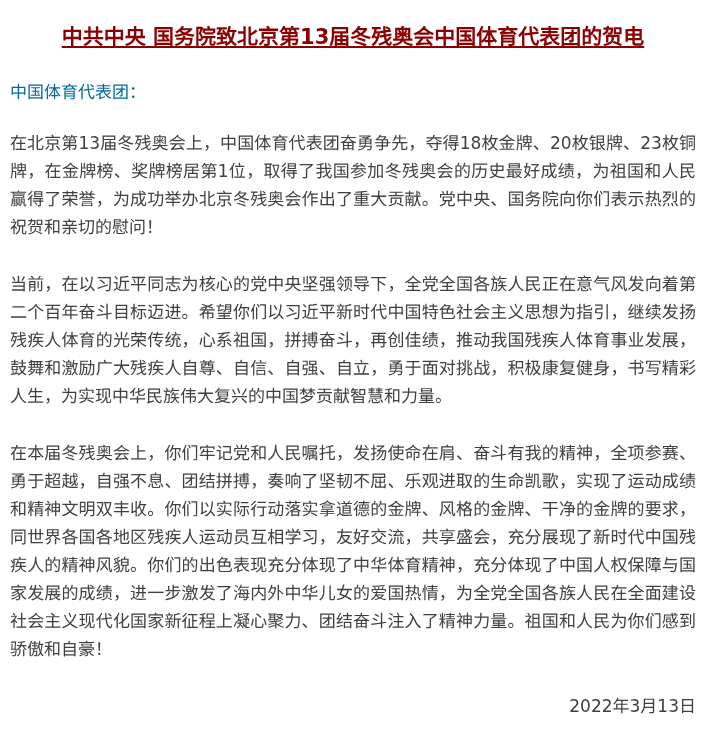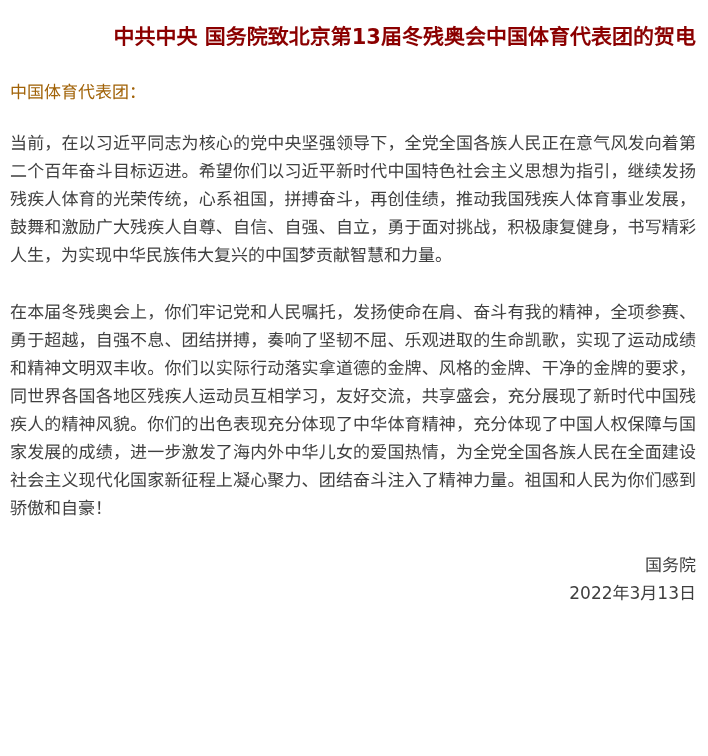--- a/index.html
+++ b/index.html
@@ -19,27 +19,28 @@
     height: 756px;
     padding: 22px 12px 10px 10px;
     background: #ffffff;
   }
   .title {
     margin: 0 0 26px 0;
     font-size: 21px;
     line-height: 30px;
     font-weight: bold;
     color: #8b0000;
-    text-align: right;
+    text-align: center;
+    text-decoration: underline;
   }
   .salutation {
     margin: 0 0 23px 0;
     font-size: 17px;
     line-height: 28px;
-    color: #a16207;
+    color: #0369a1;
   }
   .para {
     margin: 0 0 29px 0;
     font-size: 17px;
     line-height: 28px;
     color: #404040;
     text-align: justify;
     text-justify: inter-ideograph;
   }
   .signature {
@@ -51,22 +52,22 @@
   }
 </style>
 </head>
 <body>
 
 <article class="doc">
   <h1 class="title">中共中央 国务院致北京第13届冬残奥会中国体育代表团的贺电</h1>
 
   <p class="salutation">中国体育代表团：</p>
 
+  <p class="para">在北京第13届冬残奥会上，中国体育代表团奋勇争先，夺得18枚金牌、20枚银牌、23枚铜牌，在金牌榜、奖牌榜居第1位，取得了我国参加冬残奥会的历史最好成绩，为祖国和人民赢得了荣誉，为成功举办北京冬残奥会作出了重大贡献。党中央、国务院向你们表示热烈的祝贺和亲切的慰问！</p>
 
   <p class="para">当前，在以习近平同志为核心的党中央坚强领导下，全党全国各族人民正在意气风发向着第二个百年奋斗目标迈进。希望你们以习近平新时代中国特色社会主义思想为指引，继续发扬残疾人体育的光荣传统，心系祖国，拼搏奋斗，再创佳绩，推动我国残疾人体育事业发展，鼓舞和激励广大残疾人自尊、自信、自强、自立，勇于面对挑战，积极康复健身，书写精彩人生，为实现中华民族伟大复兴的中国梦贡献智慧和力量。</p>
 
   <p class="para">在本届冬残奥会上，你们牢记党和人民嘱托，发扬使命在肩、奋斗有我的精神，全项参赛、勇于超越，自强不息、团结拼搏，奏响了坚韧不屈、乐观进取的生命凯歌，实现了运动成绩和精神文明双丰收。你们以实际行动落实拿道德的金牌、风格的金牌、干净的金牌的要求，同世界各国各地区残疾人运动员互相学习，友好交流，共享盛会，充分展现了新时代中国残疾人的精神风貌。你们的出色表现充分体现了中华体育精神，充分体现了中国人权保障与国家发展的成绩，进一步激发了海内外中华儿女的爱国热情，为全党全国各族人民在全面建设社会主义现代化国家新征程上凝心聚力、团结奋斗注入了精神力量。祖国和人民为你们感到骄傲和自豪！</p>
 
   <div class="signature">
-    <div>国务院</div>
     <div>2022年3月13日</div>
   </div>
 </article>
 
 </body></html>

